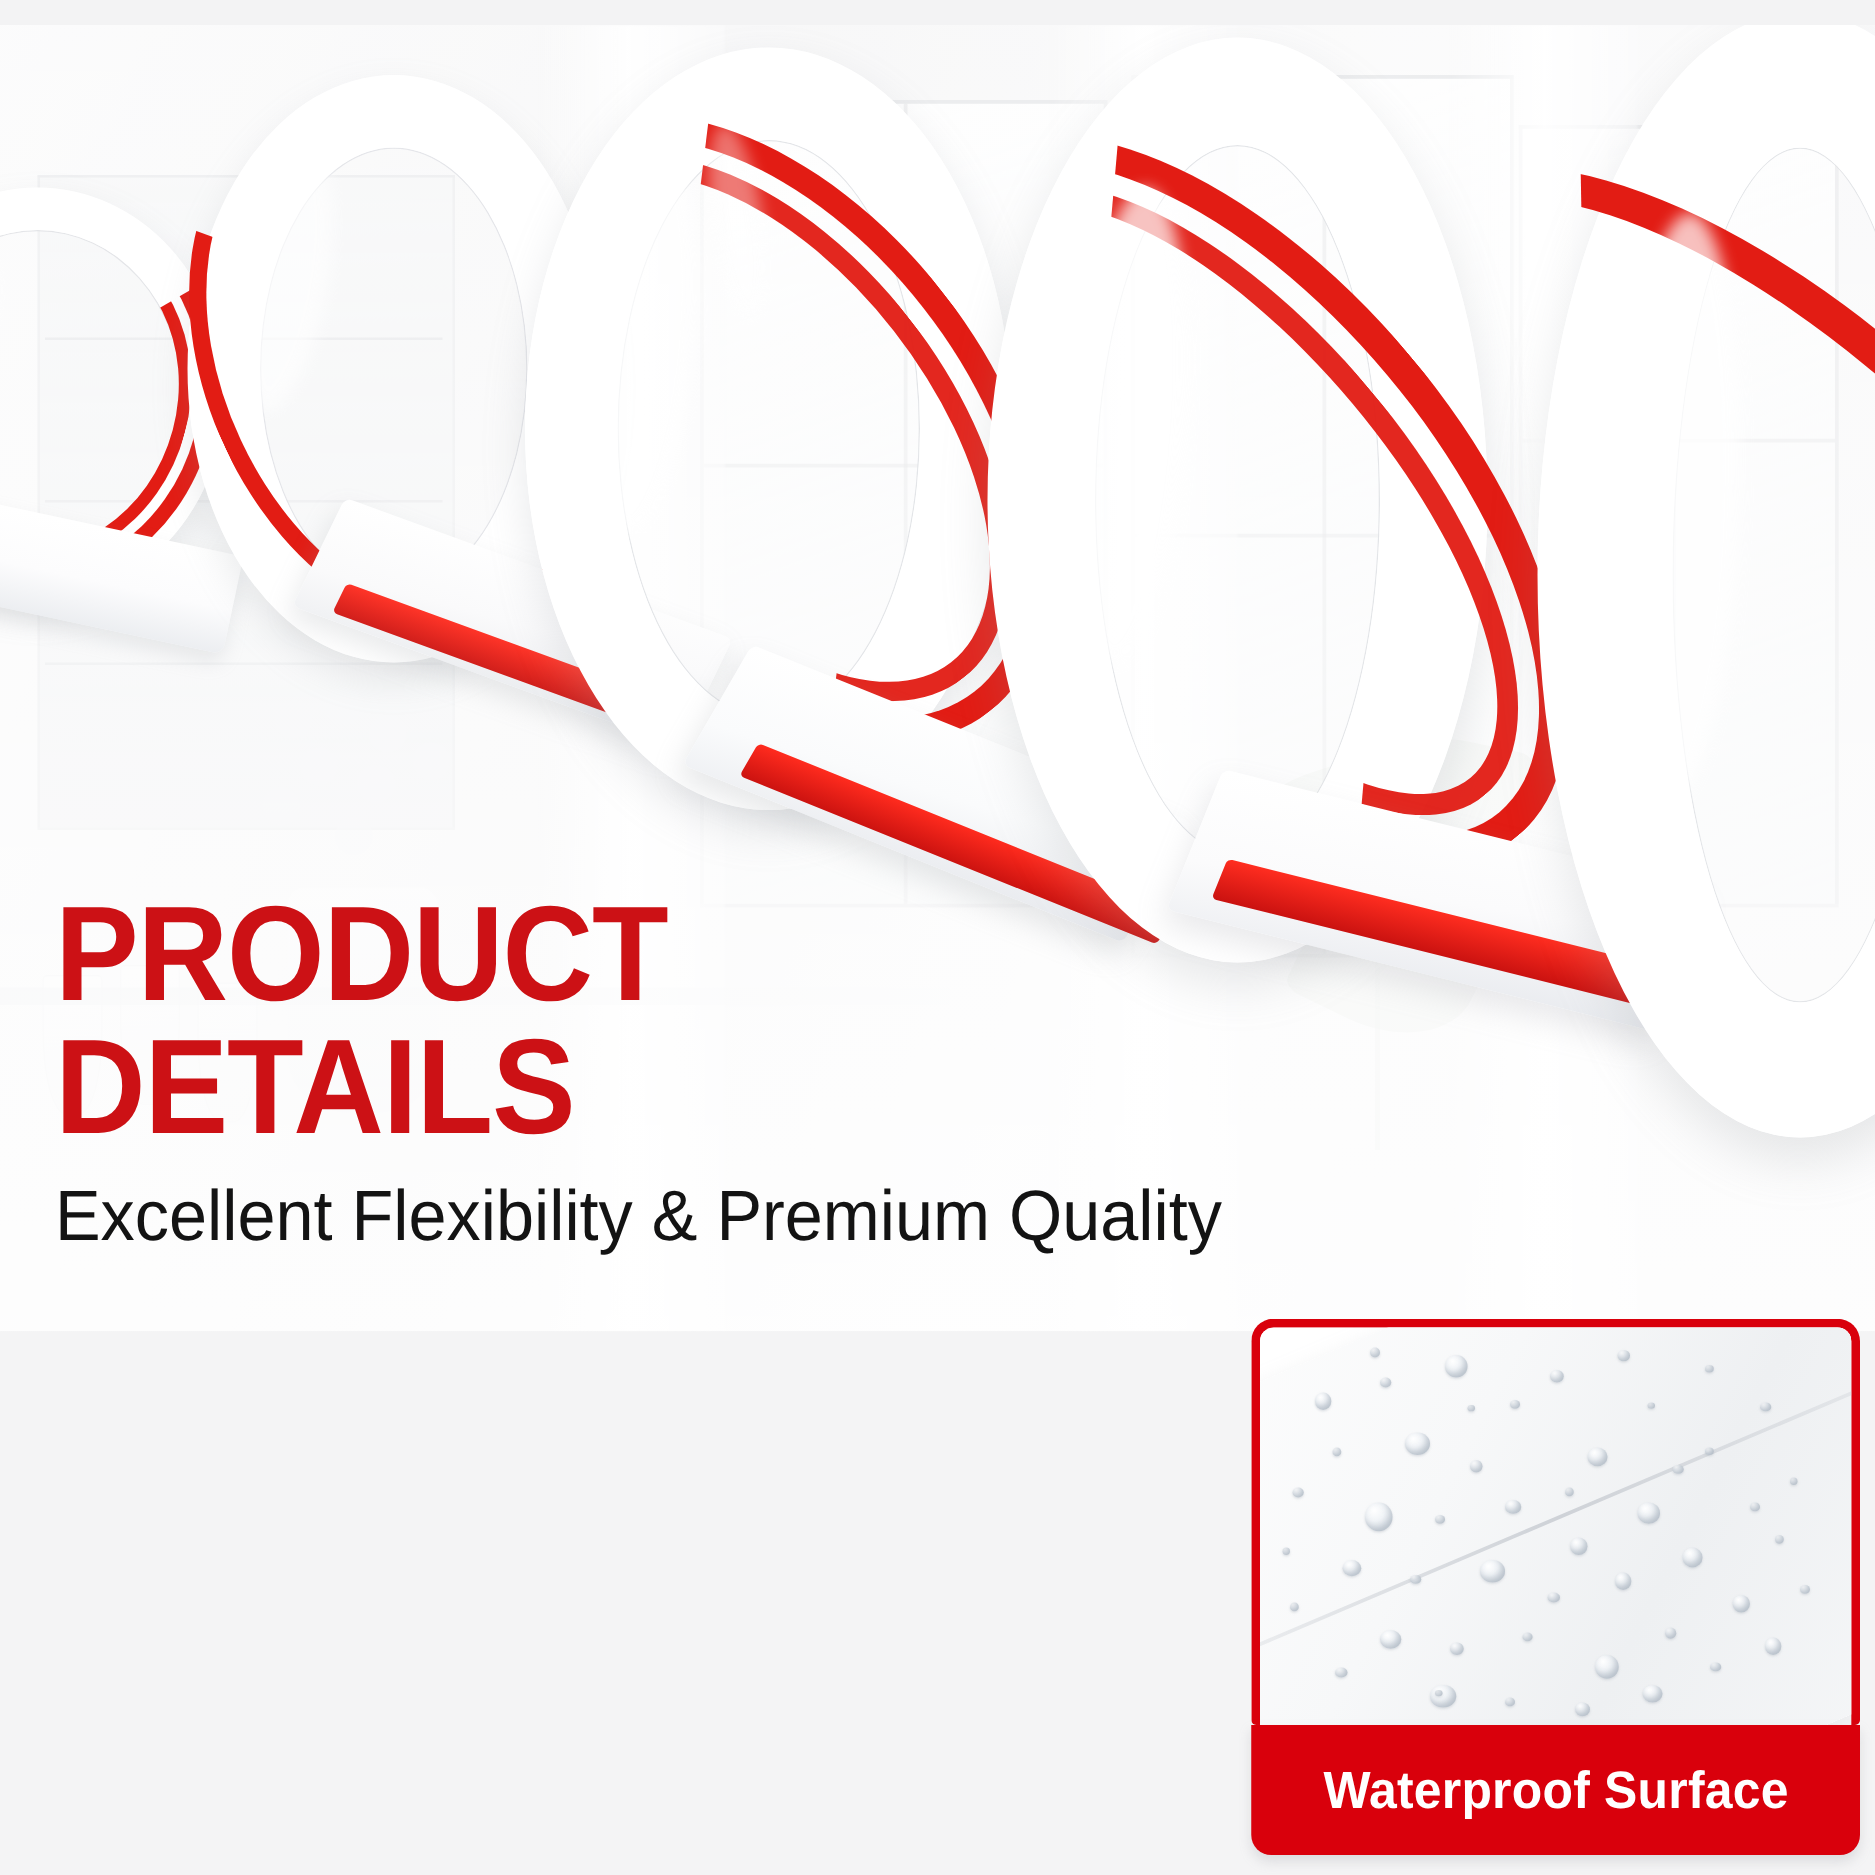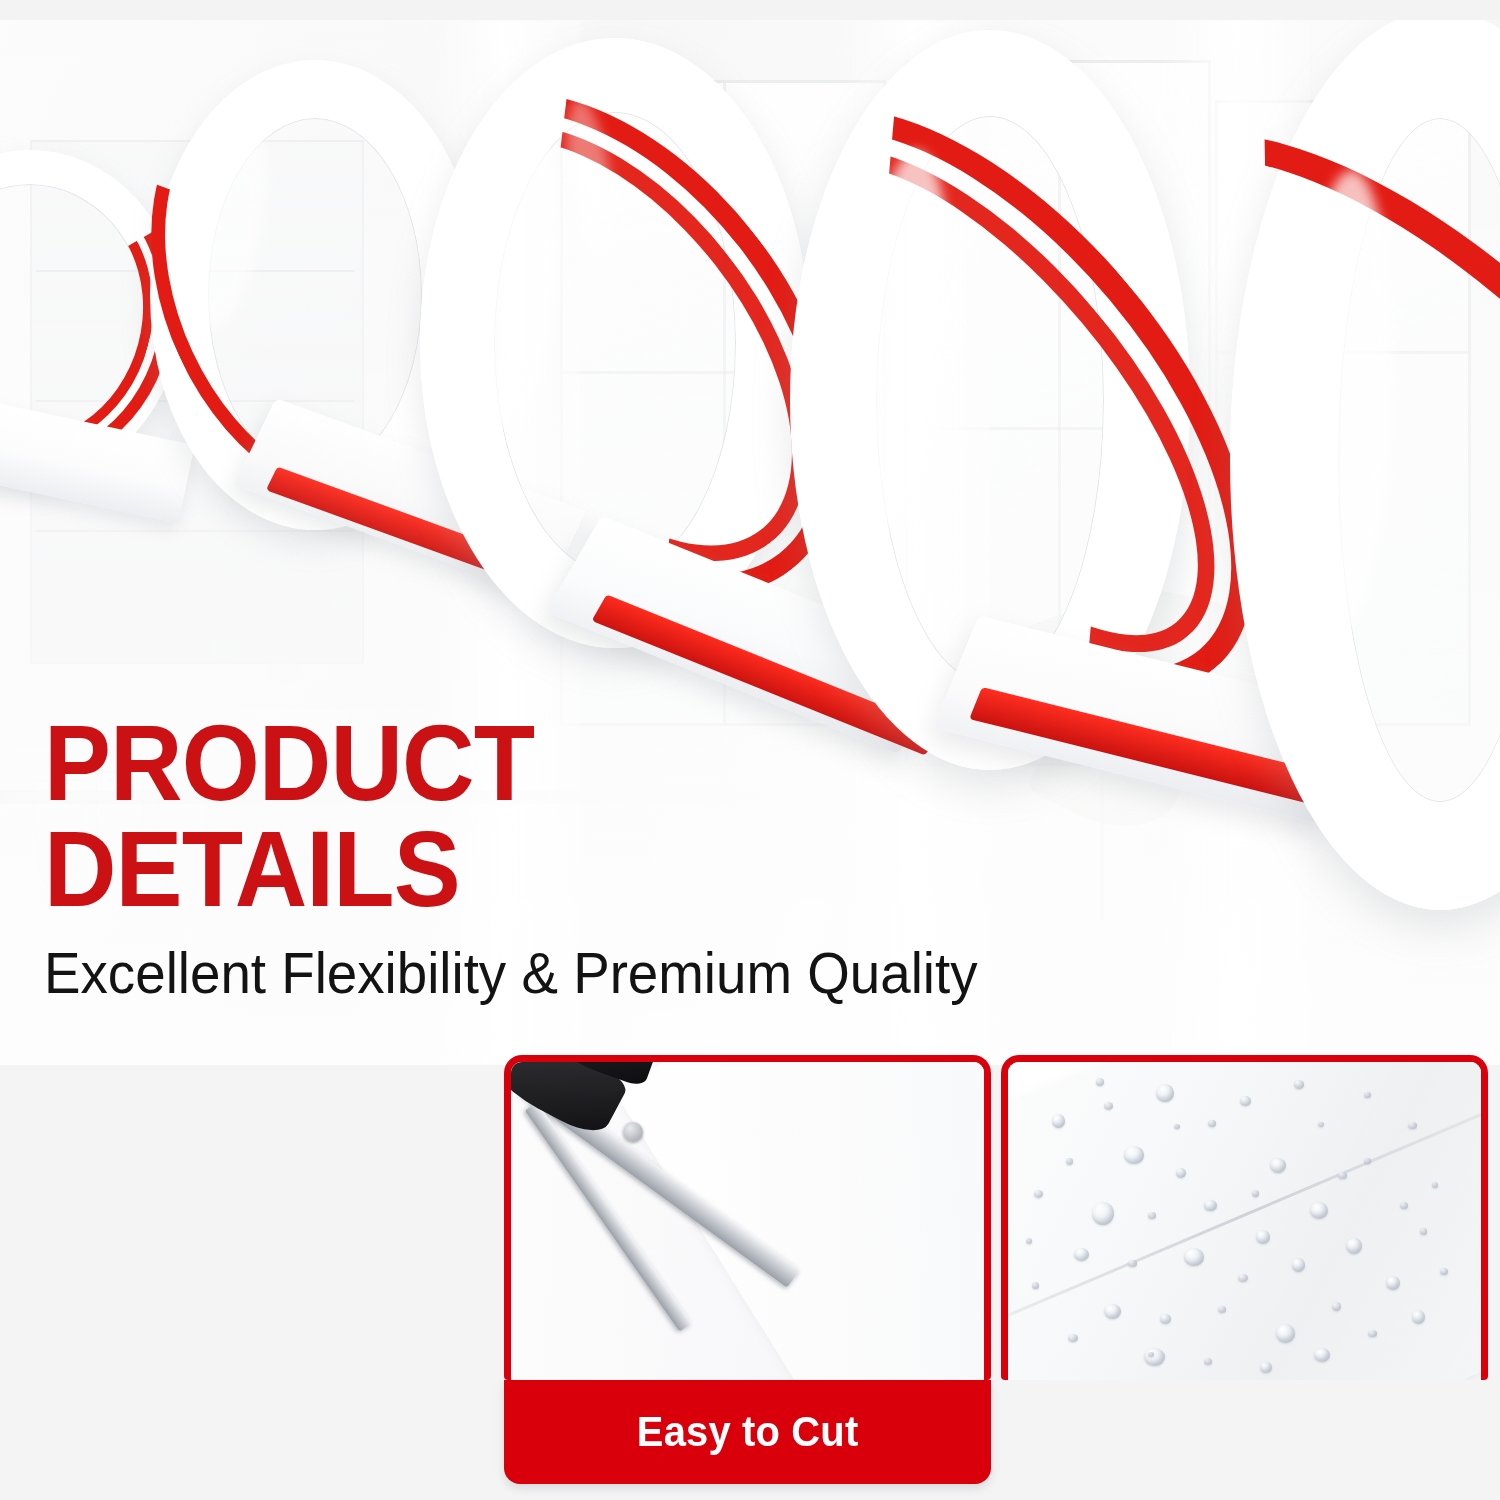--- a/index.html
+++ b/index.html
@@ -289,35 +289,20 @@
 
   <div class="headline">
     <h1>PRODUCT</h1>
     <h1>DETAILS</h1>
     <div class="sub">Excellent Flexibility &amp; Premium Quality</div>
   </div>
 
   <div class="panels">
 
 
-    <div class="panel panel-2">
-      <div class="photo">
-        <div class="p2-bg"></div>
-        <div class="p2-sheet"></div>
-        <div class="p2-sheet2"></div>
-        <div class="p2-blade p2-bladeA"></div>
-        <div class="p2-blade p2-bladeB"></div>
-        <div class="p2-handle"></div>
-        <div class="p2-handle2"></div>
-        <div class="p2-pivot"></div>
-      </div>
-      <div class="cap">
-        <span>Easy to Cut</span>
-      </div>
-    </div>
 
     <div class="panel panel-3">
       <div class="photo">
         <div class="p3-bg"></div>
         <div class="p3-strip"></div>
         <div class="p3-crease"></div>
         <div id="droplets">
             <div class="drop" style="left: 44px; top: 52px; width: 13px; height: 13.5489px;"></div>
             <div class="drop" style="left: 96px; top: 40px; width: 9px; height: 7.88px;"></div>
             <div class="drop" style="left: 148px; top: 22px; width: 18px; height: 17.76px;"></div>
@@ -363,16 +348,19 @@
             <div class="drop" style="left: 356px; top: 30px; width: 7px; height: 6.12889px;"></div>
             <div class="drop" style="left: 286px; top: 18px; width: 10px; height: 8.75556px;"></div>
             <div class="drop" style="left: 166px; top: 62px; width: 6px; height: 5.25333px;"></div>
             <div class="drop" style="left: 244px; top: 128px; width: 7px; height: 7.29556px;"></div>
             <div class="drop" style="left: 330px; top: 110px; width: 9px; height: 7.38px;"></div>
             <div class="drop" style="left: 424px; top: 120px; width: 6px; height: 6.25333px;"></div>
             <div class="drop" style="left: 88px; top: 16px; width: 8px; height: 7.89333px;"></div>
             <div class="drop" style="left: 140px; top: 290px; width: 6px; height: 4.92px;"></div>
           </div>
       </div>
+      <div class="cap">
+        <span>Waterproof Surface</span>
+      </div>
     </div>
 
   </div>
 </div>
 
 </body></html>

